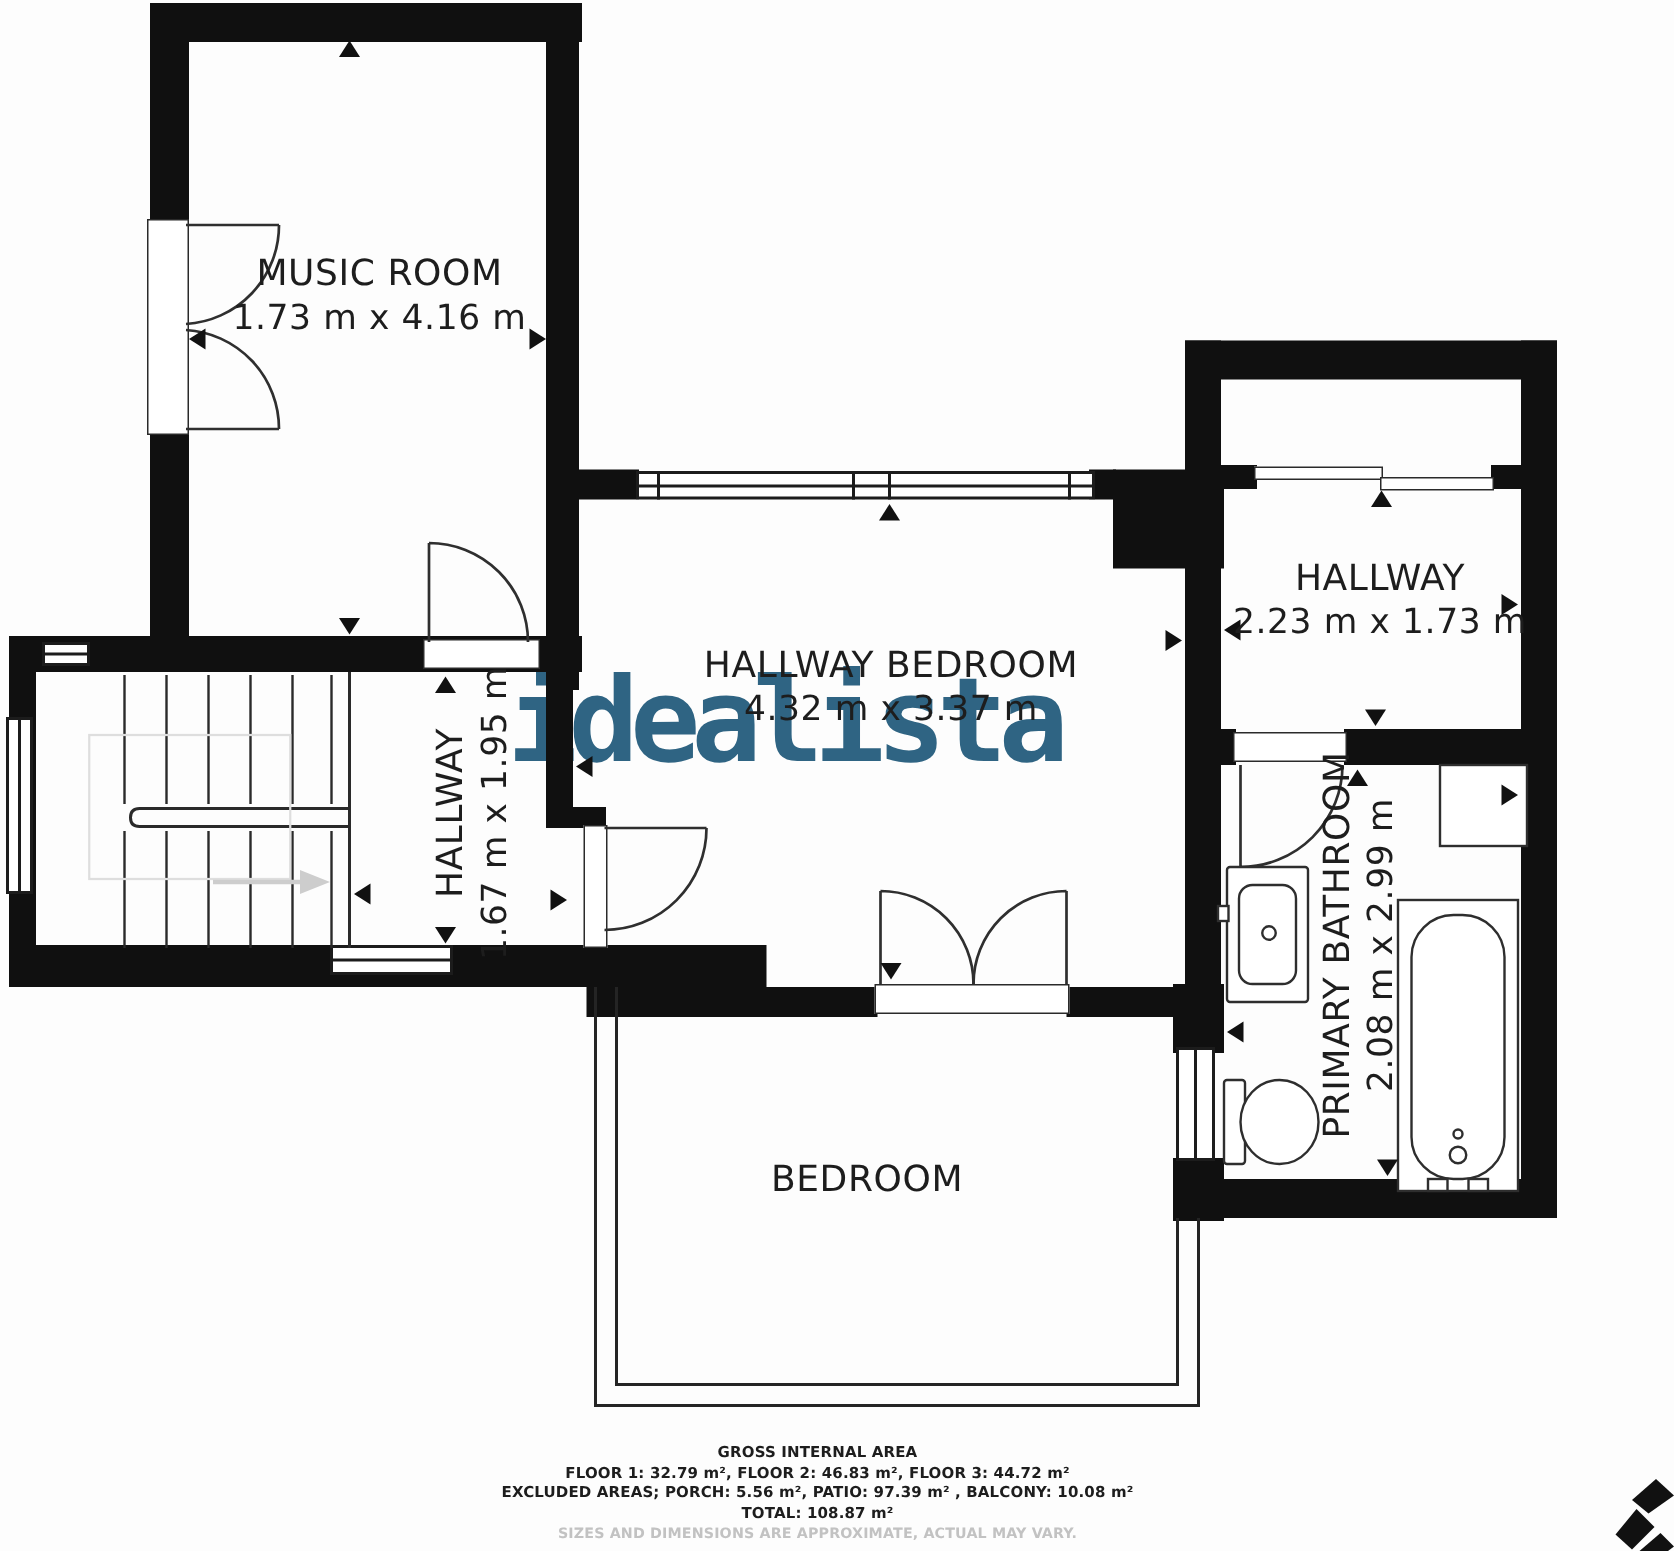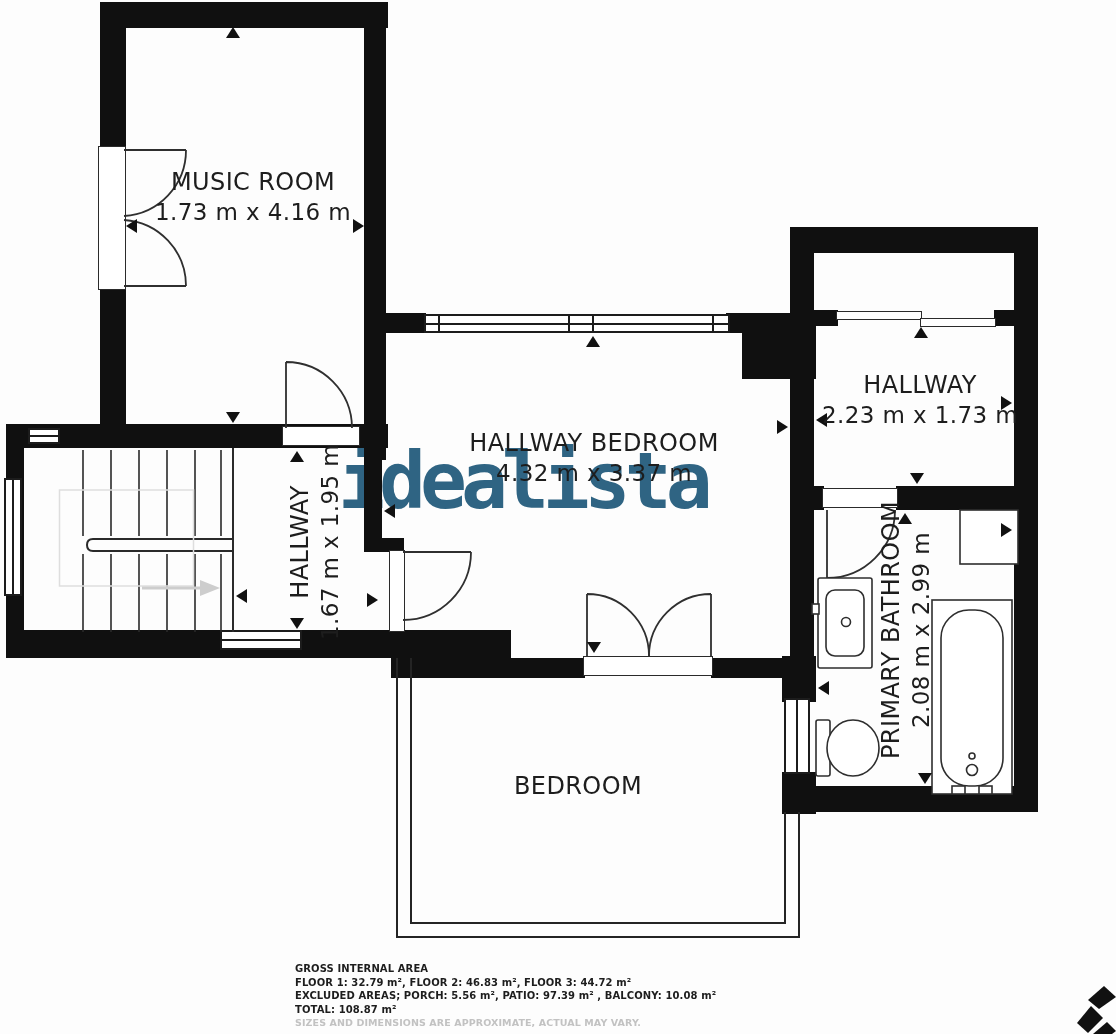--- a/index.html
+++ b/index.html
@@ -12,21 +12,21 @@
   .sep{position:absolute;width:2px;background:#1c1c1c;z-index:5;}
   .thr{position:absolute;background:#ffffff;border:1.5px solid #2a2a2a;box-sizing:border-box;z-index:4;}
   .svgLayer{position:absolute;left:0;top:0;z-index:5;}
   .lbl{position:absolute;color:#1d1d1d;text-align:center;white-space:nowrap;z-index:6;
        transform:translate(-50%,-50%);font-size:24px;line-height:30px;letter-spacing:.4px;}
   .lbl .dims{font-size:23px;}
   .lbl.vert{transform:translate(-50%,-50%) rotate(-90deg);}
   .watermark{position:absolute;left:338px;top:436px;z-index:1;color:#0c4a6e;opacity:.85;
        font-family:"DejaVu Sans Mono","Liberation Mono",monospace;font-weight:bold;
        font-size:78px;letter-spacing:-6px;}
-  .footer{position:absolute;left:295px;top:962px;width:500px;text-align:left;z-index:6;
+  .footer{position:absolute;left:295px;top:962px;width:500px;text-align:center;z-index:6;
        font-size:10px;line-height:13.5px;color:#1d1d1d;font-weight:bold;letter-spacing:.1px;}
   .footer .muted{color:#c2c2c2;font-size:9.5px;}
 </style>
 </head>
 <body>
 
 <div class="plan">
 
   <div class="watermark">idealista</div>
 

